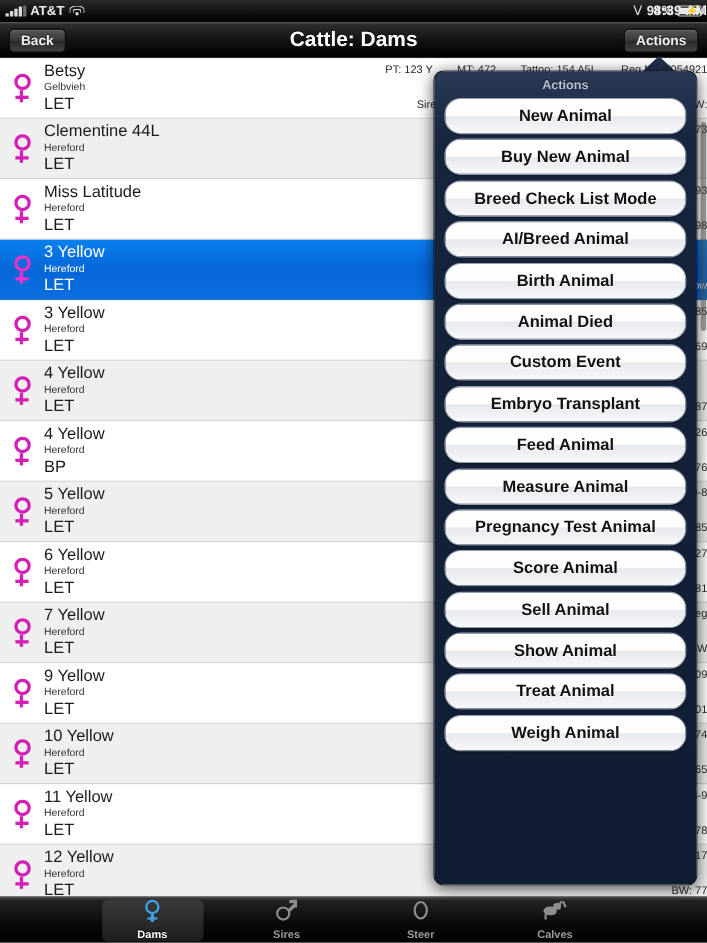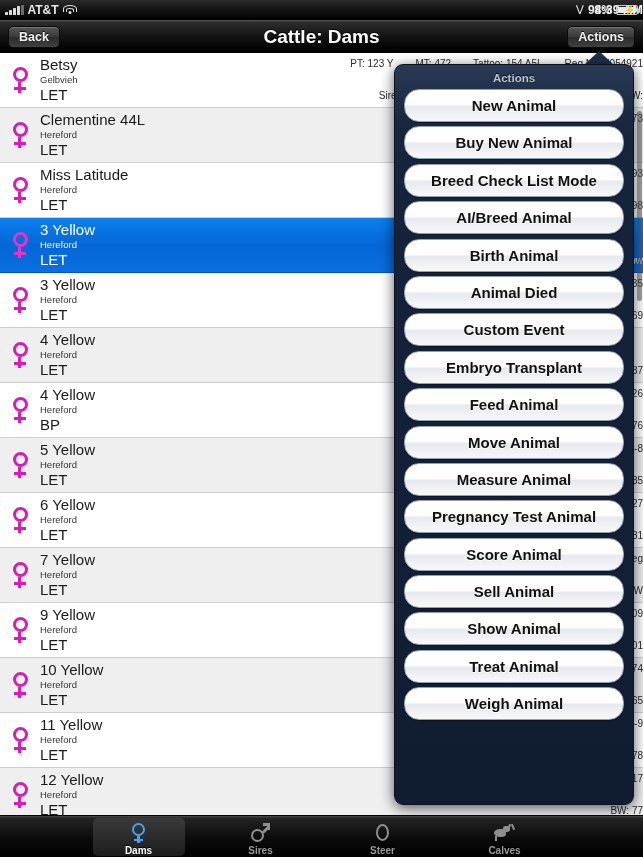--- a/index.html
+++ b/index.html
@@ -123,21 +123,21 @@
     text-shadow: 0 1px 0 rgba(255,255,255,.9);
     box-shadow: inset 0 1px 0 #fff, 0 1px 1px rgba(0,0,0,.35);
   }
 
   
   .tabbar { position: absolute; bottom: 0; left: 0; width: 643px; height: 42px;
     background: linear-gradient(to bottom,#4a4a4a 0%,#232323 6%,#0b0b0b 55%,#000 100%);
     border-top: 1px solid #000; display: flex; align-items: center;
     justify-content: center; gap: 30px; }
   .tab { width: 92px; height: 38px; display: flex; flex-direction: column;
-         align-items: center; justify-content: flex-end; gap: 2px; border-radius: 5px; }
+         align-items: center; justify-content: space-between; gap: 2px; border-radius: 5px; }
   .tab.active { background: linear-gradient(to bottom,#3a3a3a,#1d1d1d); }
   .tab-label { font-size: 10px; font-weight: bold; color: #9b9b9b;
                text-shadow: 0 -1px 0 #000; }
   .tab.active .tab-label { color: #fff; }
   .tab-ico { height: 20px; display: flex; align-items: center; justify-content: center; }
   .ico-venus { position: relative; width: 13px; height: 20px; }
   .ico-venus .ring { position: absolute; top:0; left:0; width:13px; height:13px;
                      border: 2.6px solid #8e8e8e; border-radius: 50%; }
   .ico-venus .stem { position:absolute; top:13px; left:5px; width:3px; height:7px; background:#8e8e8e; }
   .ico-venus .bar  { position:absolute; top:16px; left:1.6px; width:9.6px; height:2.6px; background:#8e8e8e; }
@@ -511,21 +511,20 @@
       <div class="pop-list" id="pop-list">
           <div class="pop-btn">New Animal</div>
           <div class="pop-btn">Buy New Animal</div>
           <div class="pop-btn">Breed Check List Mode</div>
           <div class="pop-btn">AI/Breed Animal</div>
           <div class="pop-btn">Birth Animal</div>
           <div class="pop-btn">Animal Died</div>
           <div class="pop-btn">Custom Event</div>
           <div class="pop-btn">Embryo Transplant</div>
           <div class="pop-btn">Feed Animal</div>
-          <div class="pop-btn">Move Animal</div>
           <div class="pop-btn">Measure Animal</div>
           <div class="pop-btn">Pregnancy Test Animal</div>
           <div class="pop-btn">Score Animal</div>
           <div class="pop-btn">Sell Animal</div>
           <div class="pop-btn">Show Animal</div>
           <div class="pop-btn">Treat Animal</div>
           <div class="pop-btn">Weigh Animal</div>
         </div>
     </div>
   </div>

